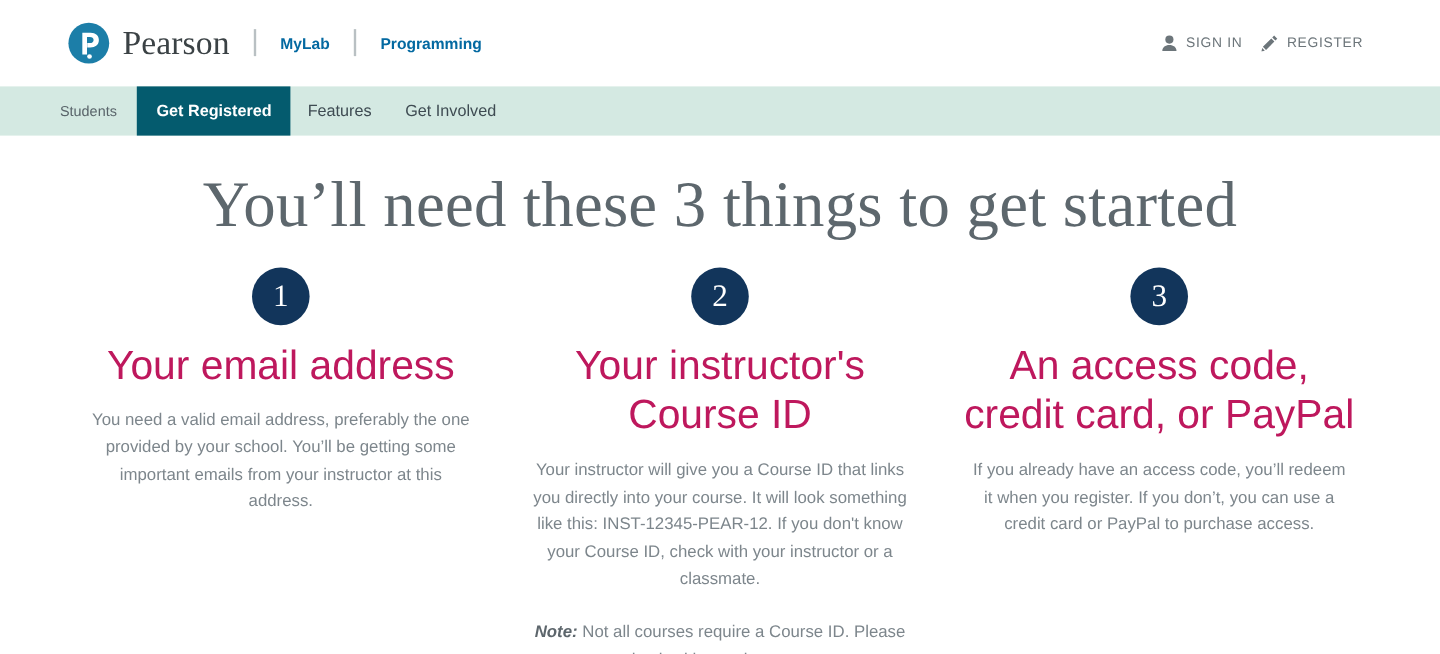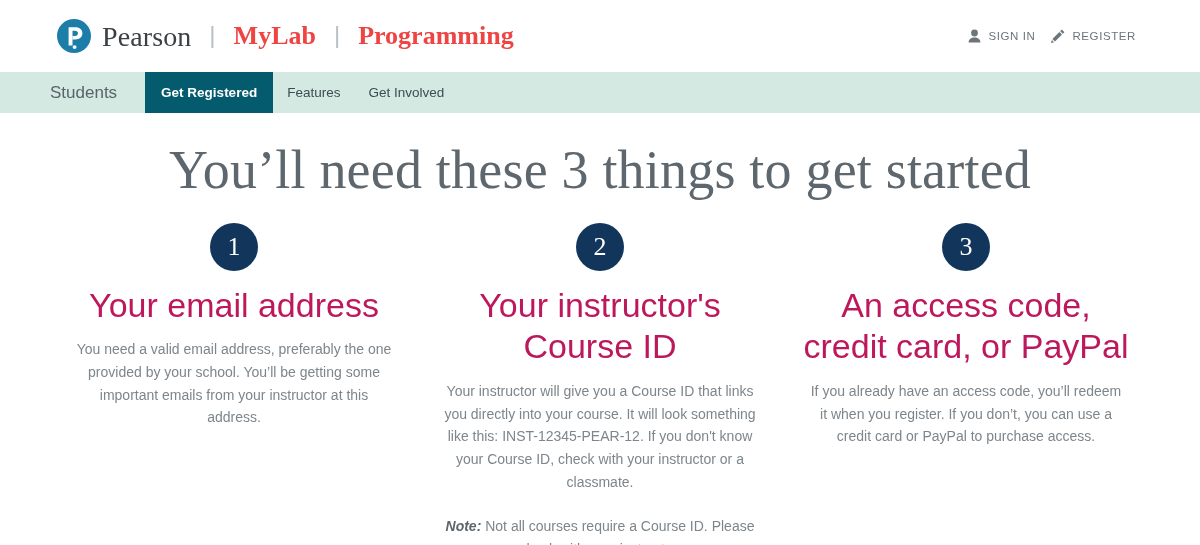--- a/index.html
+++ b/index.html
@@ -46,24 +46,24 @@
   }
   .brand-sep {
     color: #b9c0c3;
     font-size: 24px;
     font-family: "Liberation Sans", sans-serif;
     padding: 0 8px;
     position: relative;
     top: -1px;
   }
   .brand-sub {
-    font-family: Liberation Serif, serif;
-    font-size: 26px;
+    font-family: Liberation Sans, sans-serif;
+    font-size: 13px;
     font-weight: bold;
-    color: #ef4444;
+    color: #0369a1;
     line-height: 1;
   }
 
   .header-actions {
     display: flex;
     align-items: center;
     gap: 16px;
     padding-right: 40px;
   }
   .header-action {
@@ -83,39 +83,39 @@
     background: #d4e9e2;
     height: 41px;
     display: flex;
     align-items: stretch;
     padding-left: 50px;
     box-sizing: border-box;
   }
   .nav-brandword {
     display: flex;
     align-items: center;
-    font-size: 17px;
+    font-size: 12px;
     color: #59646a;
-    padding-right: 28px;
     cursor: pointer;
   }
   .nav-item {
     display: flex;
     align-items: center;
     padding: 0 14px;
     font-size: 13.5px;
     color: #3e4b52;
     cursor: pointer;
     white-space: nowrap;
   }
   .nav-item.active {
     background: #045b6e;
     color: #ffffff;
     font-weight: bold;
     padding: 0 16px;
+    margin-left: 17px;
   }
 
   
   .page-main {
     padding-top: 26px;
   }
   .page-title {
     text-align: center;
     font-family: "Liberation Serif", serif;
     font-size: 54px;

